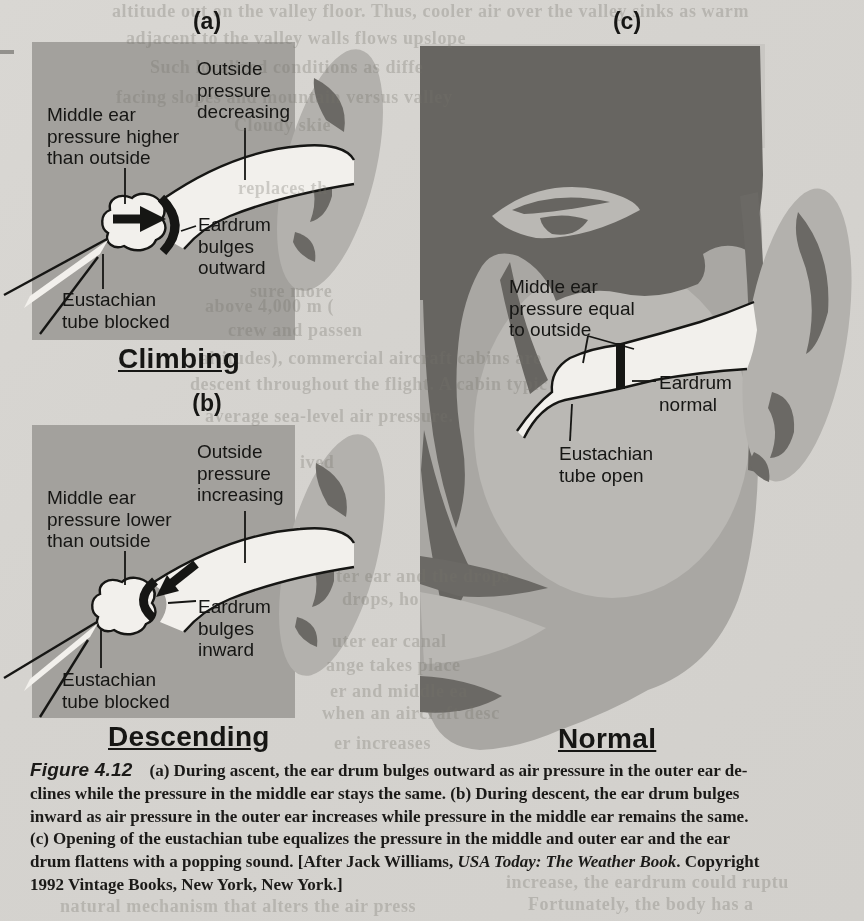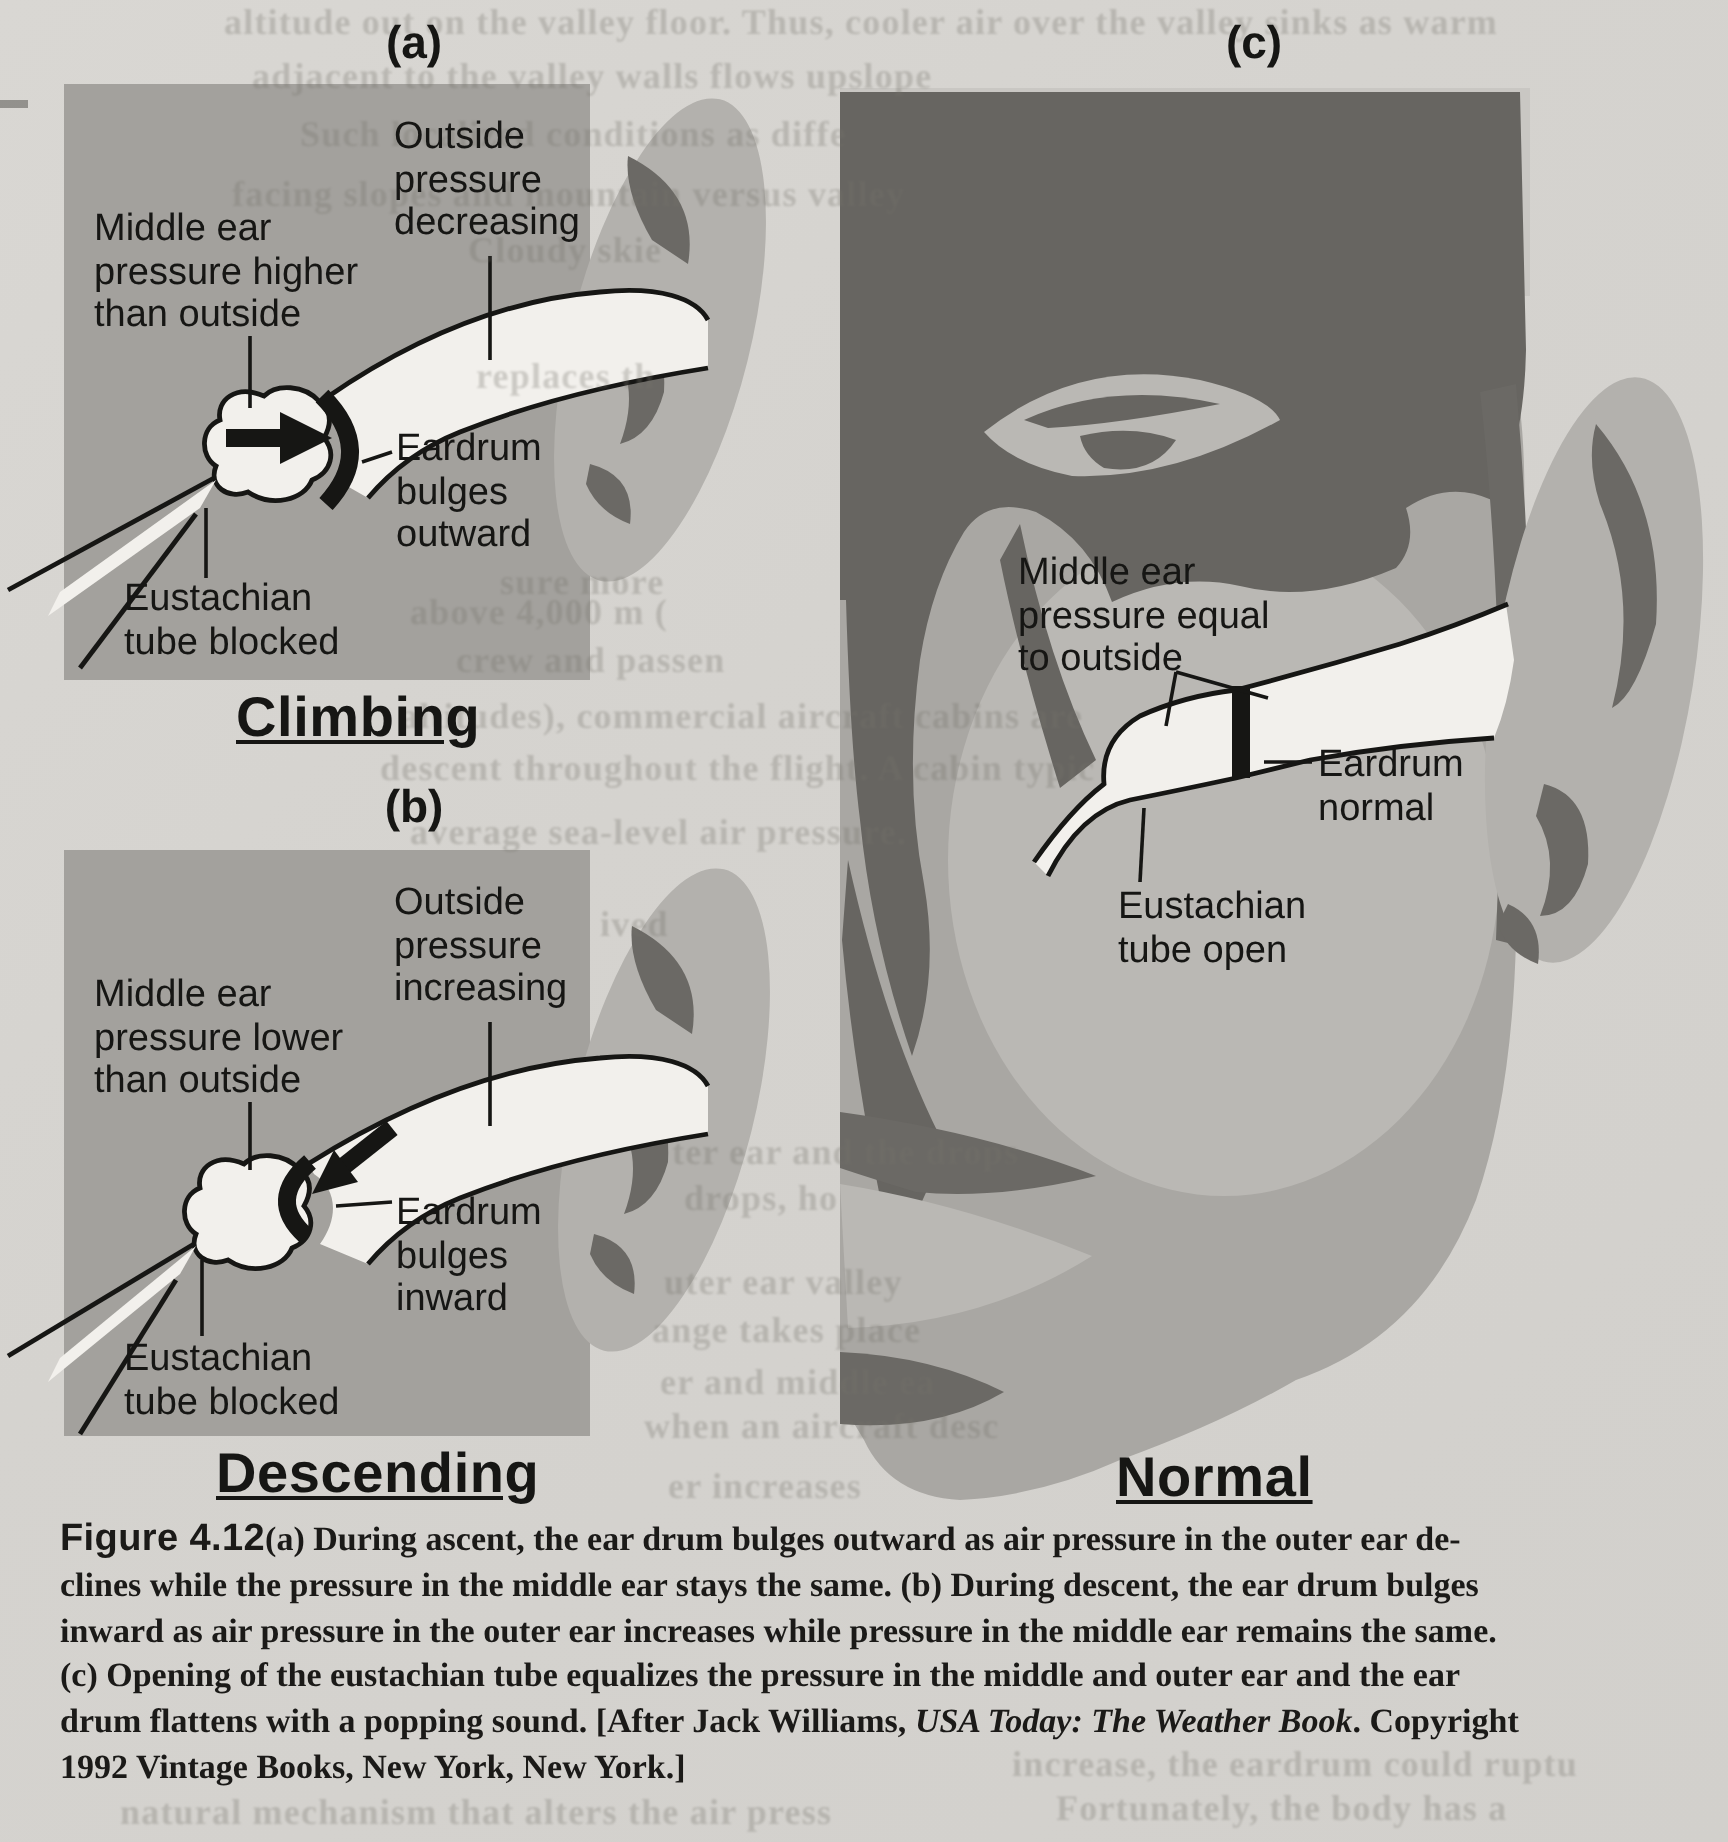--- a/index.html
+++ b/index.html
@@ -29,21 +29,21 @@
   .tag{position:absolute;font-weight:bold;font-size:23px;color:var(--ink);text-align:center;width:60px;}
   .ptitle{position:absolute;font-weight:bold;font-size:28px;color:var(--ink);text-align:left;letter-spacing:0.3px;text-decoration:underline;}
   .caption{
     position:absolute;left:30px;top:759px;width:812px;
     font-family:"Liberation Serif",serif;font-weight:bold;font-size:17px;
     line-height:22.8px;color:#1b1a18;
   }
   .cap-line{white-space:nowrap;}
   .cap-label{
     font-family:"Liberation Sans",sans-serif;font-weight:bold;font-size:19px;
-    letter-spacing:0.2px;
+    margin-right:17px;letter-spacing:0.2px;font-style:italic;
   }
   .cap-italic{font-style:italic;}
   .ghost{
     position:absolute;font-family:"Liberation Serif",serif;font-weight:bold;
     font-size:18px;color:#75736b;opacity:0.3;filter:blur(0.5px);
     white-space:nowrap;letter-spacing:0.6px;pointer-events:none;
   }
   .edge-dash{position:absolute;left:0;top:50px;width:14px;height:4px;background:#6d6b67;opacity:.65;}
 </style>
 </head>
@@ -160,21 +160,21 @@
       <div class="ghost" style="left: 238px; top: 178px;">replaces th</div>
       <div class="ghost" style="left: 250px; top: 281px;">sure more</div>
       <div class="ghost" style="left: 205px; top: 296px;">above 4,000 m (</div>
       <div class="ghost" style="left: 228px; top: 320px;">crew and passen</div>
       <div class="ghost" style="left: 200px; top: 348px;">altitudes), commercial aircraft cabins are</div>
       <div class="ghost" style="left: 190px; top: 374px;">descent throughout the flight. A cabin typic</div>
       <div class="ghost" style="left: 205px; top: 406px;">average sea-level air pressure.</div>
       <div class="ghost" style="left: 300px; top: 452px;">ived</div>
       <div class="ghost" style="left: 336px; top: 566px;">ter ear and the drops</div>
       <div class="ghost" style="left: 342px; top: 589px;">drops, ho</div>
-      <div class="ghost" style="left: 332px; top: 631px;">uter ear valley</div>
+      <div class="ghost" style="left: 332px; top: 631px;">uter ear canal</div>
       <div class="ghost" style="left: 326px; top: 655px; text-align: center;">ange takes place</div>
       <div class="ghost" style="left: 330px; top: 681px;">er and middle ea</div>
       <div class="ghost" style="left: 322px; top: 703px;">when an aircraft desc</div>
       <div class="ghost" style="left: 334px; top: 733px;">er increases</div>
       <div class="ghost" style="left: 493px; top: 872px; margin-left: 13px;">increase, the eardrum could ruptu</div>
       <div class="ghost" style="left: 528px; top: 894px;">Fortunately, the body has a</div>
       <div class="ghost" style="left: 60px; top: 896px;">natural mechanism that alters the air press</div>
     </div>
 
   <div class="edge-dash"></div>

